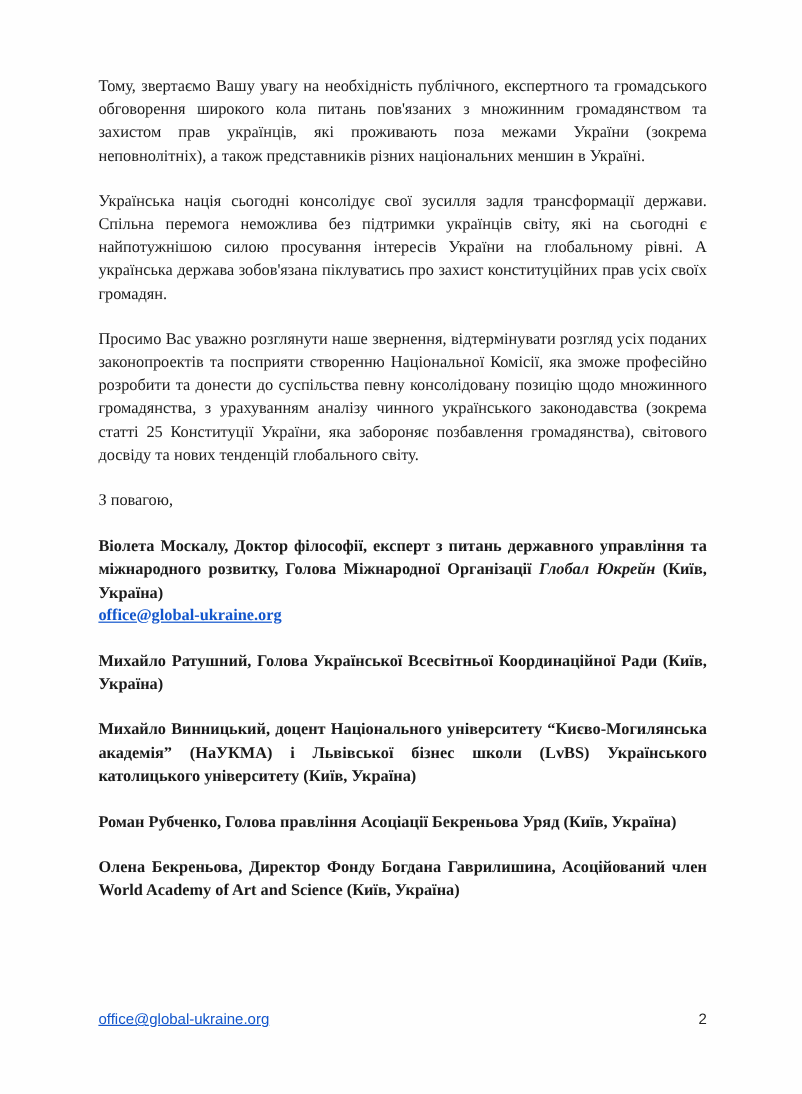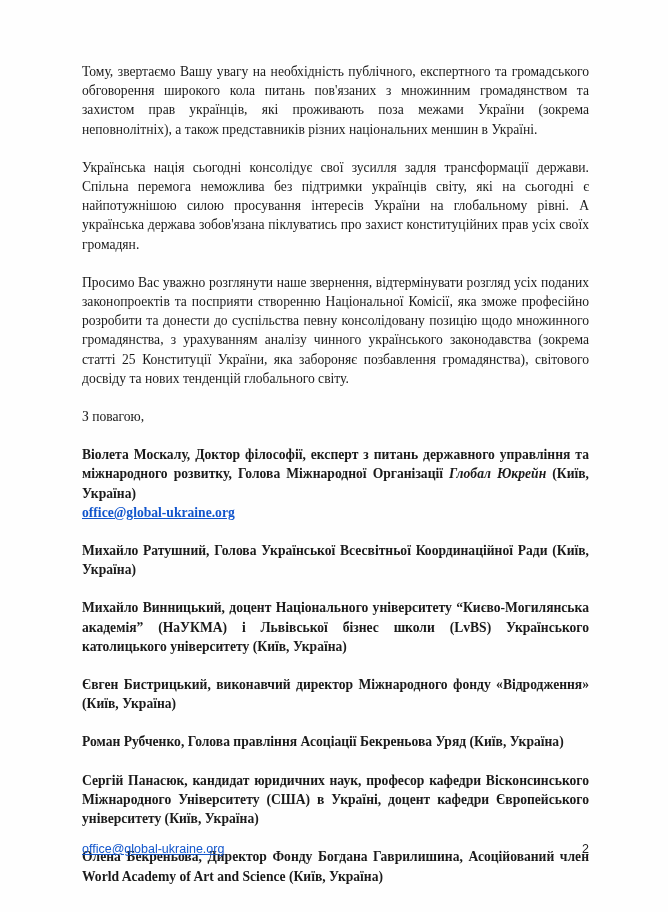--- a/index.html
+++ b/index.html
@@ -84,23 +84,21 @@
 
     <p class="para bold">З повагою,</p>
 
     <div class="sig">
       <span>Віолета Москалу, Доктор філософії, експерт з питань державного управління та міжнародного розвитку, Голова Міжнародної Організації </span><span class="ital">Глобал Юкрейн</span><span> (Київ, Україна)</span><br>
       <a class="email-link" href="mailto:office@global-ukraine.org">office@global-ukraine.org</a>
     </div>
 
     <div class="sig">Михайло Ратушний, Голова Української Всесвітньої Координаційної Ради (Київ, Україна)</div>
     <div class="sig">Михайло Винницький, доцент Національного університету “Києво-Могилянська академія” (НаУКМА) і Львівської бізнес школи (LvBS) Українського католицького університету (Київ, Україна)</div>
-    <div class="sig">Євген Бистрицький, виконавчий директор Міжнародного фонду «Відродження» (Київ, Україна)</div>
     <div class="sig">Роман Рубченко, Голова правління Асоціації Бекреньова Уряд (Київ, Україна)</div>
-    <div class="sig">Сергій Панасюк, кандидат юридичних наук, професор кафедри Вісконсинського Міжнародного Університету (США) в Україні, доцент кафедри Європейського університету (Київ, Україна)</div>
     <div class="sig">Олена Бекреньова, Директор Фонду Богдана Гаврилишина, Асоційований член World Academy of Art and Science (Київ, Україна)</div>
 
   </div>
 
   <div class="footer">
     <a class="footer-link">office@global-ukraine.org</a>
     <span class="page-number">2</span>
   </div>
 </div>
 

